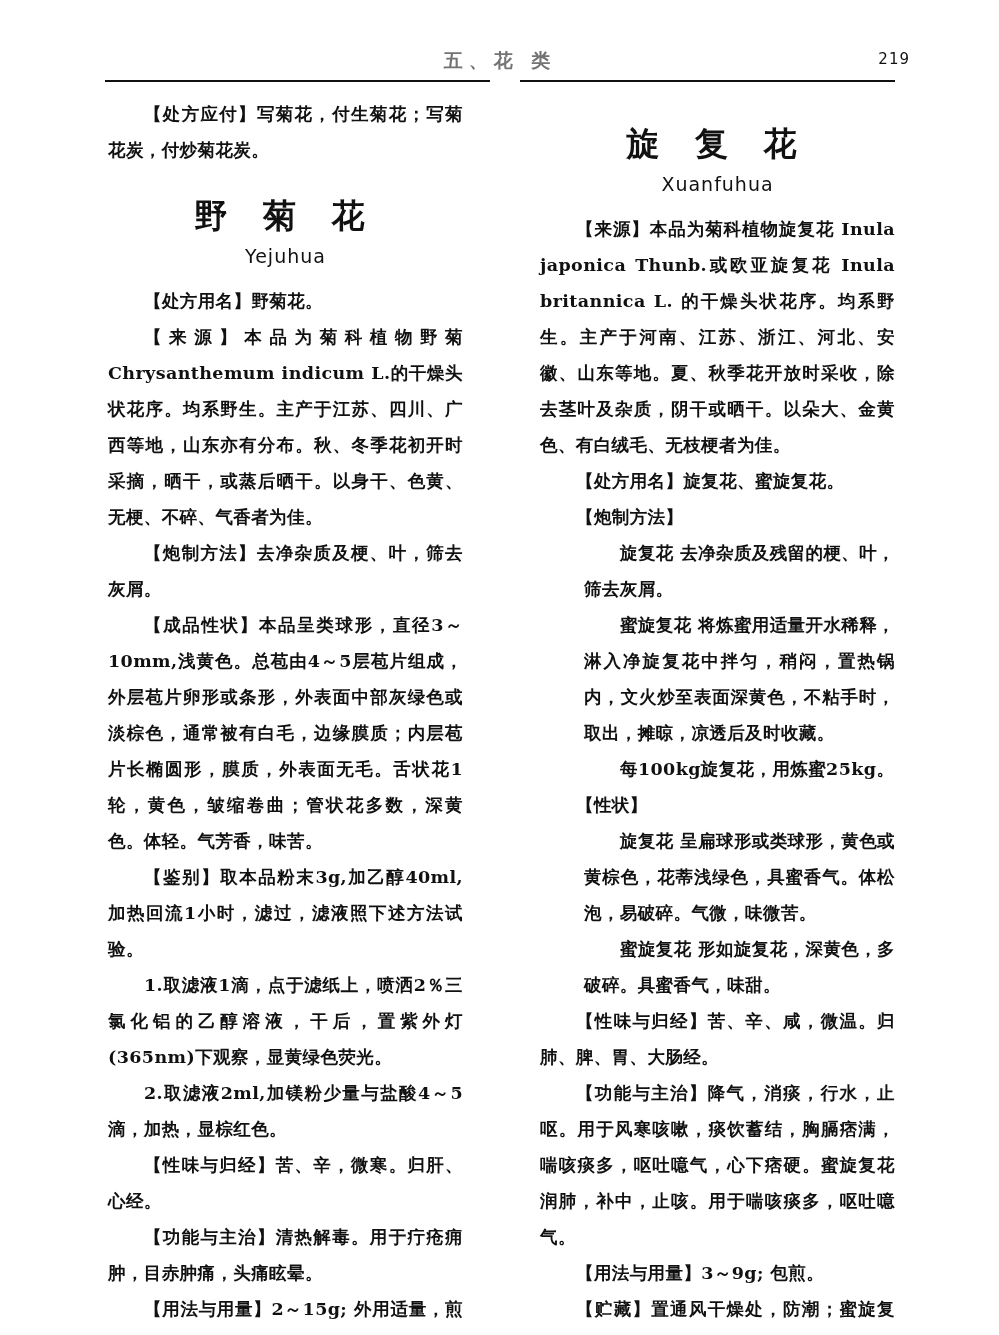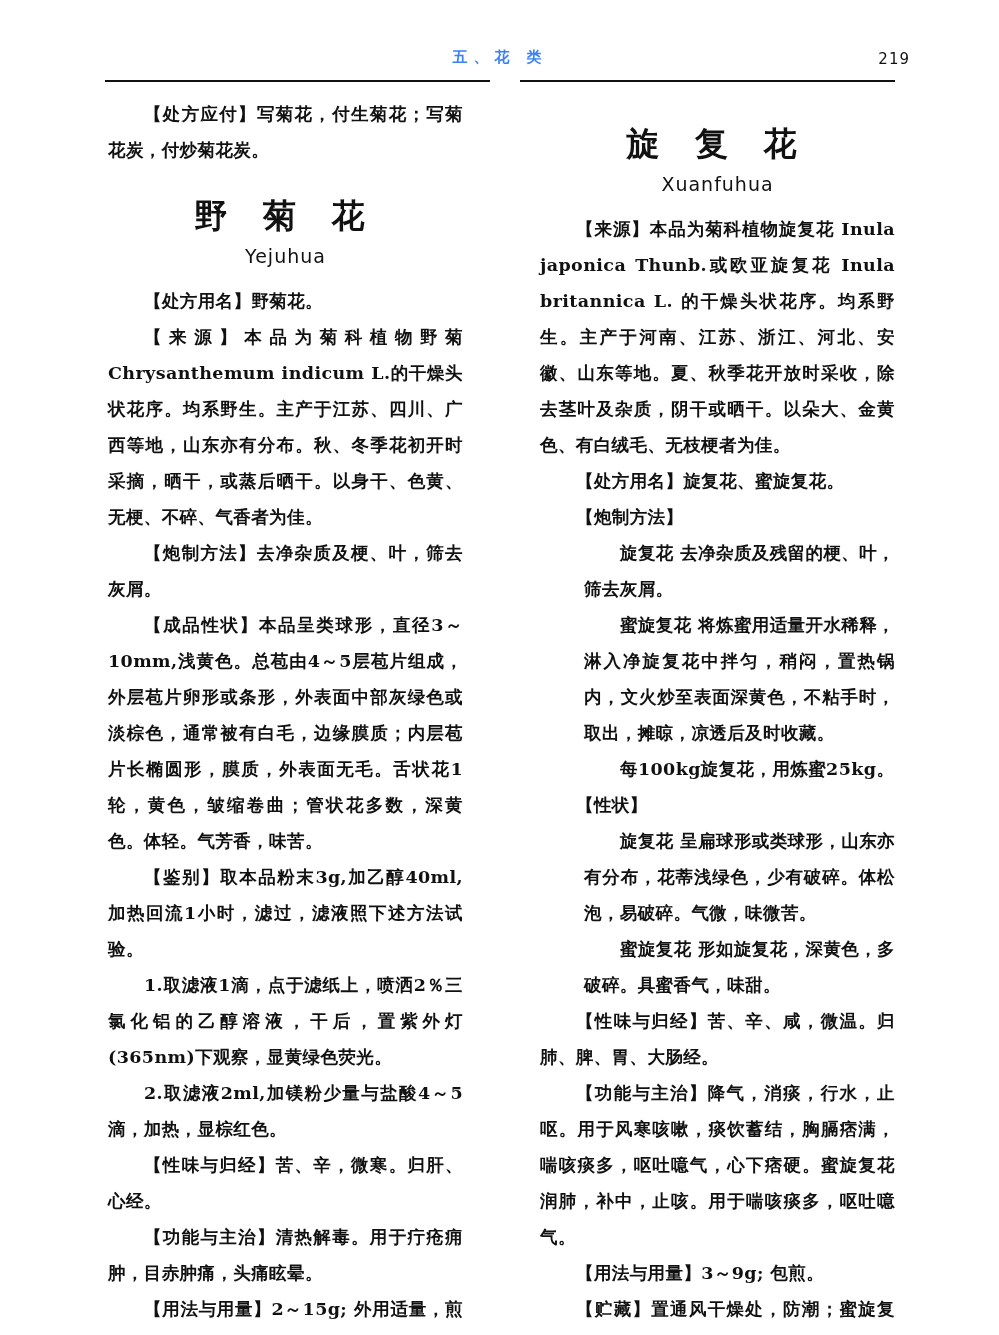--- a/index.html
+++ b/index.html
@@ -28,25 +28,25 @@
     left: 100px;
     top: 48px;
     width: 800px;
     height: 30px;
   }
   .header-title {
     position: absolute;
     left: 50%;
     transform: translateX(-50%);
     top: 0;
-    font-size: 15px;
+    font-size: 19px;
     letter-spacing: 6px;
     font-family: "DejaVu Sans", "Liberation Sans", sans-serif;
     font-weight: bold;
-    color: #3b82f6;
+    color: #737373;
     white-space: nowrap;
   }
   .header-pageno {
     position: absolute;
     right: -10px;
     top: 2px;
     font-size: 15px;
     font-family: "DejaVu Sans", "Liberation Sans", sans-serif;
     letter-spacing: 1px;
     color: #111;
@@ -143,21 +143,21 @@
     <h2 class="herb-title">旋 复 花</h2>
     <div class="herb-pinyin">Xuanfuhua</div>
 
     <p class="para">【来源】本品为菊科植物旋复花 Inula japonica Thunb.或欧亚旋复花 Inula britannica L. 的干燥头状花序。均系野生。主产于河南、江苏、浙江、河北、安徽、山东等地。夏、秋季花开放时采收，除去茎叶及杂质，阴干或晒干。以朵大、金黄色、有白绒毛、无枝梗者为佳。</p>
     <p class="para">【处方用名】旋复花、蜜旋复花。</p>
     <p class="para">【炮制方法】</p>
     <p class="para indent2">旋复花  去净杂质及残留的梗、叶，筛去灰屑。</p>
     <p class="para indent2">蜜旋复花  将炼蜜用适量开水稀释，淋入净旋复花中拌匀，稍闷，置热锅内，文火炒至表面深黄色，不粘手时，取出，摊晾，凉透后及时收藏。</p>
     <p class="para indent2">每100kg旋复花，用炼蜜25kg。</p>
     <p class="para">【性状】</p>
-    <p class="para indent2">旋复花  呈扁球形或类球形，山东亦有分布，花蒂浅绿色，少有破碎。体松泡，易破碎。气微，味微苦。</p>
+    <p class="para indent2">旋复花  呈扁球形或类球形，黄色或黄棕色，花蒂浅绿色，具蜜香气。体松泡，易破碎。气微，味微苦。</p>
     <p class="para indent2">蜜旋复花  形如旋复花，深黄色，多破碎。具蜜香气，味甜。</p>
     <p class="para">【性味与归经】苦、辛、咸，微温。归肺、脾、胃、大肠经。</p>
     <p class="para">【功能与主治】降气，消痰，行水，止呕。用于风寒咳嗽，痰饮蓄结，胸膈痞满，喘咳痰多，呕吐噫气，心下痞硬。蜜旋复花润肺，补中，止咳。用于喘咳痰多，呕吐噫气。</p>
     <p class="para">【用法与用量】3～9g; 包煎。</p>
     <p class="para">【贮藏】置通风干燥处，防潮；蜜旋复花，密闭，置于阴凉干燥处。</p>
 
   </div>
 
 </div>
 

